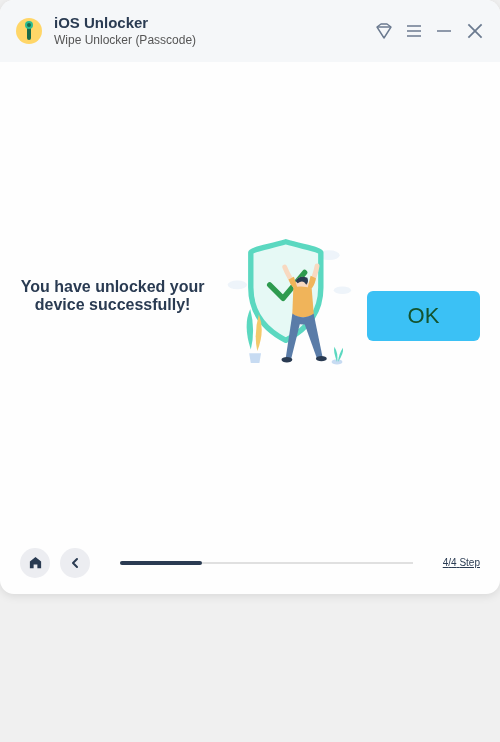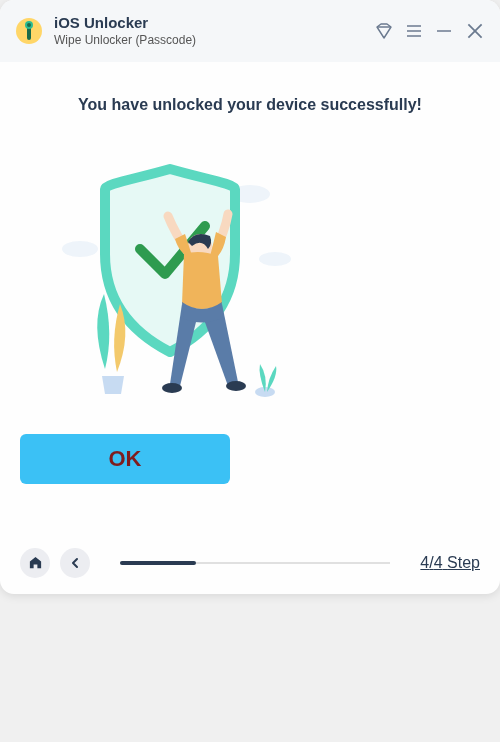--- a/index.html
+++ b/index.html
@@ -57,42 +57,42 @@
       gap: 10px;
     }
     .window-controls svg {
       cursor: pointer;
     }
     .content {
       flex: 1;
       padding: 34px 20px 0;
       text-align: center;
       display: flex;
-      flex-direction: column;
+      align-items: center;
     }
     .headline {
       font-size: 16px;
       font-weight: 700;
       color: #2a3b52;
       margin-bottom: 40px;
     }
     .illustration {
       width: 300px;
       height: 250px;
       margin-bottom: 30px;
     }
     .ok-button {
       width: 210px;
       height: 50px;
       background: #3bc1f5;
-      color: #7f1d1d;
+      color: #14532d;
       border: none;
       border-radius: 6px;
       font-size: 22px;
-      font-weight: 700;
+      font-weight: 400;
       cursor: pointer;
     }
     .footer {
       height: 58px;
       display: flex;
       align-items: center;
       padding: 0 20px 5px;
       gap: 10px;
     }
     .footer-btn {
@@ -116,21 +116,21 @@
     .progress-fill {
       position: absolute;
       left: 0;
       top: -1px;
       height: 4px;
       width: 28%;
       background: #2a3b52;
       border-radius: 2px;
     }
     .step-text {
-      font-size: 16px;
+      font-size: 10px;
       font-weight: 500;
       color: #2a3b52;
       text-decoration: underline;
     }
   </style>
 </head>
 <body>
 
 <div class="window">
   <div class="titlebar">

